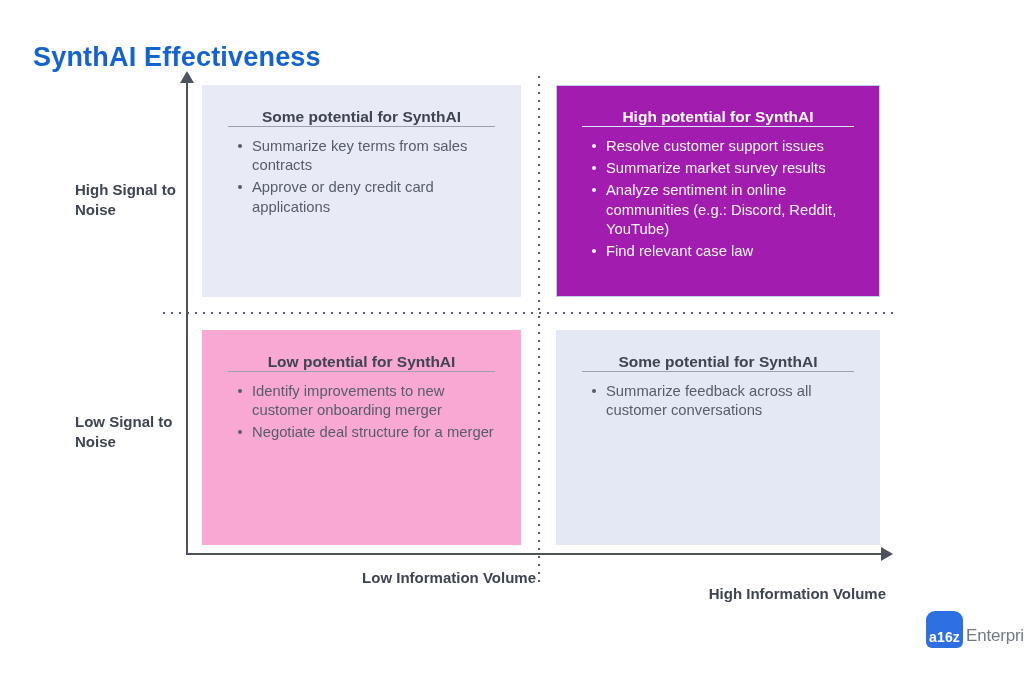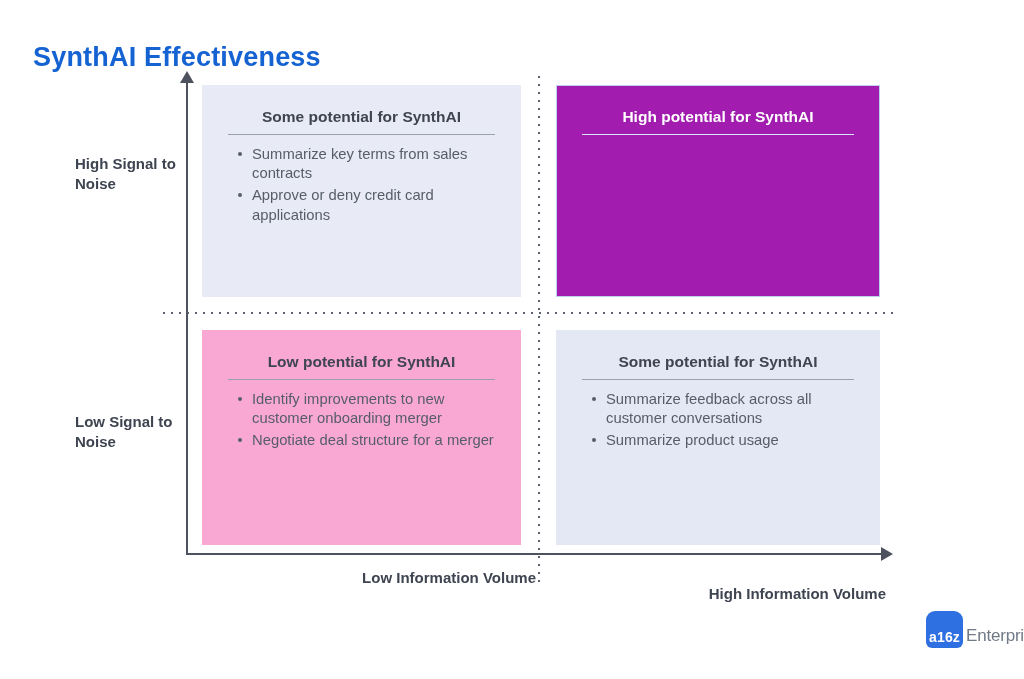--- a/index.html
+++ b/index.html
@@ -89,21 +89,20 @@
   .q-top-right    { left: 556px; top: 85px;  width: 324px; height: 212px; background: #a21caf;
                     border: 1px solid #bcd0ee; padding: 22px 25px 0 25px; }
   .q-bottom-left  { left: 202px; top: 330px; width: 319px; height: 215px; background: #f9a8d4; }
   .q-bottom-right { left: 556px; top: 330px; width: 324px; height: 215px; background: #e4e8f4; }
 
   .q-title {
     text-align: center;
     font-size: 15.5px;
     font-weight: bold;
     color: #3e4450;
-    padding-bottom: 8px;
     border-bottom: 1px solid #9aa1ad;
   }
   .q-top-right .q-title {
     color: #ffffff;
     border-bottom: 1px solid #d9e6f8;
   }
   .q-list {
     margin: 10px 0 0 0;
     padding: 0 0 0 8px;
     list-style: none;
@@ -132,21 +131,21 @@
   
   .y-label {
     position: absolute;
     left: 75px;
     width: 112px;
     font-size: 15px;
     font-weight: bold;
     line-height: 1.35;
     color: #3e4450;
   }
-  .y-label-high { top: 154px; }
+  .y-label-high { top: 180px; }
   .y-label-low  { top: 412px; }
   .x-label {
     position: absolute;
     top: 569px;
     width: 350px;
     text-align: right;
     font-size: 15px;
     font-weight: bold;
     color: #3e4450;
   }
@@ -204,35 +203,40 @@
   <div class="quadrant q-top-left">
     <div class="q-title">Some potential for SynthAI</div>
     <ul class="q-list">
       <li>Summarize key terms from sales contracts</li>
       <li>Approve or deny credit card applications</li>
     </ul>
   </div>
 
   <div class="quadrant q-top-right">
     <div class="q-title">High potential for SynthAI</div>
+    <ul class="q-list">
+      <li>Resolve customer support issues</li>
+      <li>Summarize market survey results</li>
+      <li>Analyze sentiment in online communities (e.g.: Discord, Reddit, YouTube)</li>
+      <li>Find relevant case law</li>
+    </ul>
   </div>
 
   <div class="quadrant q-bottom-left">
     <div class="q-title">Low potential for SynthAI</div>
     <ul class="q-list">
       <li>Identify improvements to new customer onboarding merger</li>
       <li>Negotiate deal structure for a merger</li>
     </ul>
   </div>
 
   <div class="quadrant q-bottom-right">
     <div class="q-title">Some potential for SynthAI</div>
     <ul class="q-list">
       <li>Summarize feedback across all customer conversations</li>
-      <li>Summarize product usage</li>
     </ul>
   </div>
 
   <div class="y-label y-label-high">High Signal to Noise</div>
   <div class="y-label y-label-low">Low Signal to Noise</div>
   <div class="x-label x-label-low">Low Information Volume</div>
   <div class="x-label x-label-high">High Information Volume</div>
 
   <div class="logo">
     <div class="logo-badge">

